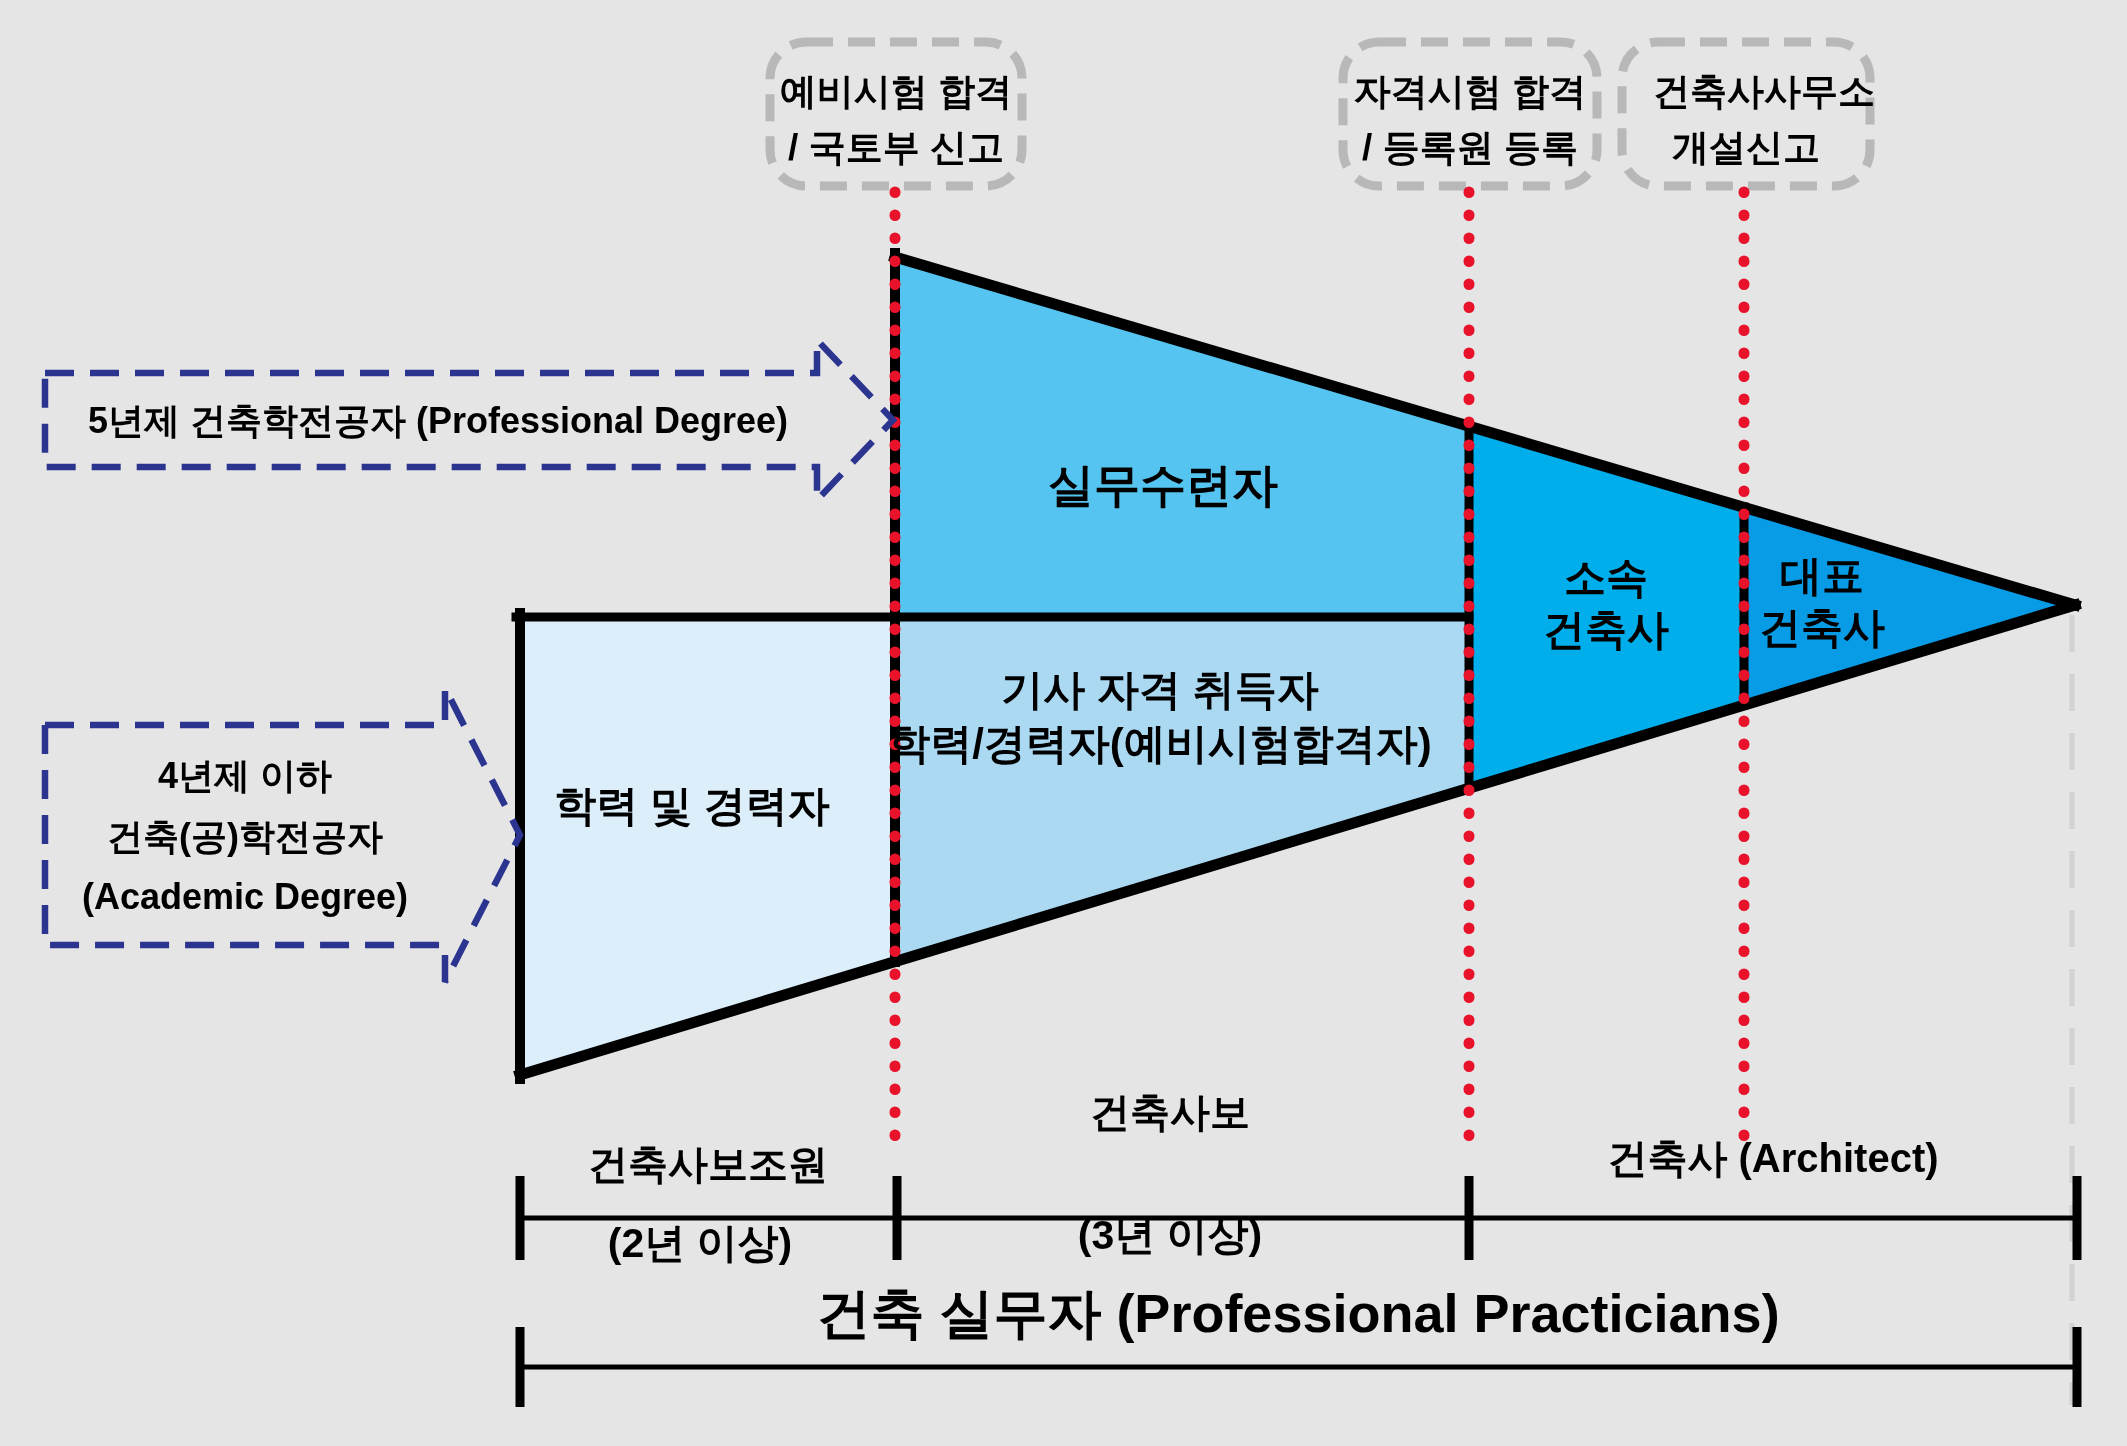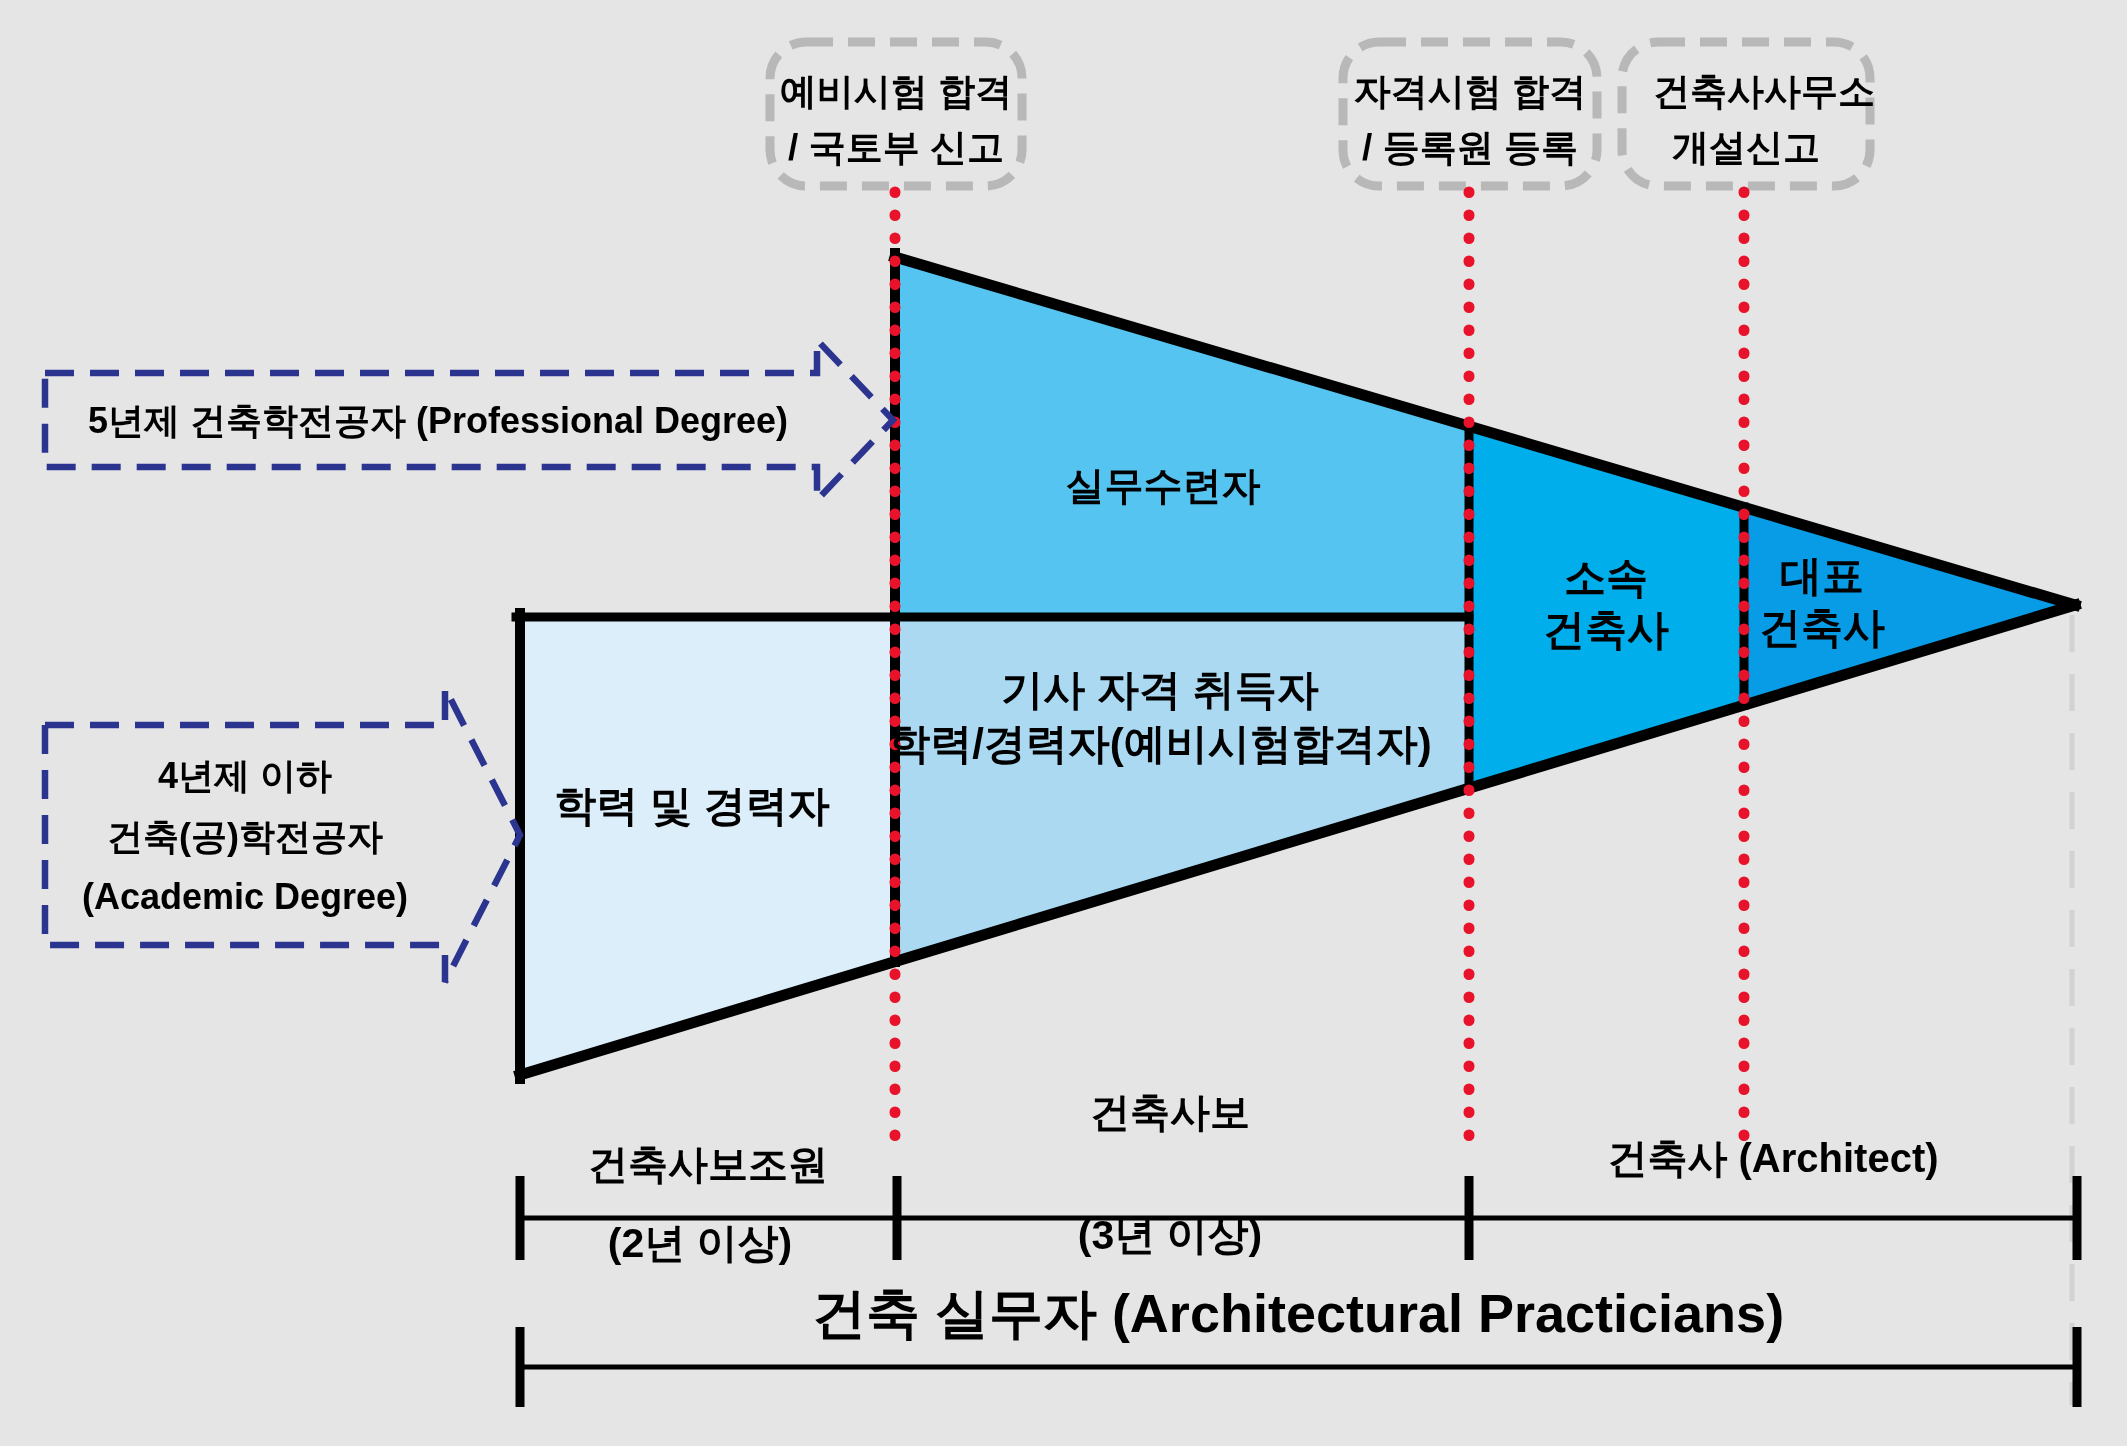--- a/index.html
+++ b/index.html
@@ -15,21 +15,21 @@
     position:absolute;
     transform:translate(-50%,-50%);
     white-space:nowrap;
     font-weight:bold;
     color:#000;
     text-align:center;
     line-height:1;
   }
   .box-label{font-size:37px;}
   .arrow-label{font-size:36px;}
-  .sec-xl{font-size:39px;}
+  .sec-xl{font-size:46px;}
   .sec-lg{font-size:42px;}
   .axis-label{font-size:40px;}
   .axis-sub{font-size:41px;}
   .overall{font-size:54px;}
 </style>
 </head>
 <body>
 
 <div id="stage">
 
@@ -105,15 +105,15 @@
   <div class="label sec-lg" style="left:1606px;top:630px;">건축사</div>
   <div class="label sec-lg" style="left:1822px;top:576px;">대표</div>
   <div class="label sec-lg" style="left:1822px;top:628px;">건축사</div>
 
   <div class="label axis-label" style="left:708px;top:1164px;">건축사보조원</div>
   <div class="label axis-label" style="left:1170px;top:1112px;">건축사보</div>
   <div class="label axis-label" style="left:1773px;top:1158px;">건축사 (Architect)</div>
   <div class="label axis-sub" style="left:700px;top:1243px;">(2년 이상)</div>
   <div class="label axis-sub" style="left:1170px;top:1235px;">(3년 이상)</div>
 
-  <div class="label overall" style="left:1298px;top:1313px;">건축 실무자 (Architectural Practicians)</div>
+  <div class="label overall" style="left:1298px;top:1313px;">건축 실무자 (Professional Practicians)</div>
 
 </div>
 
 </body></html>

